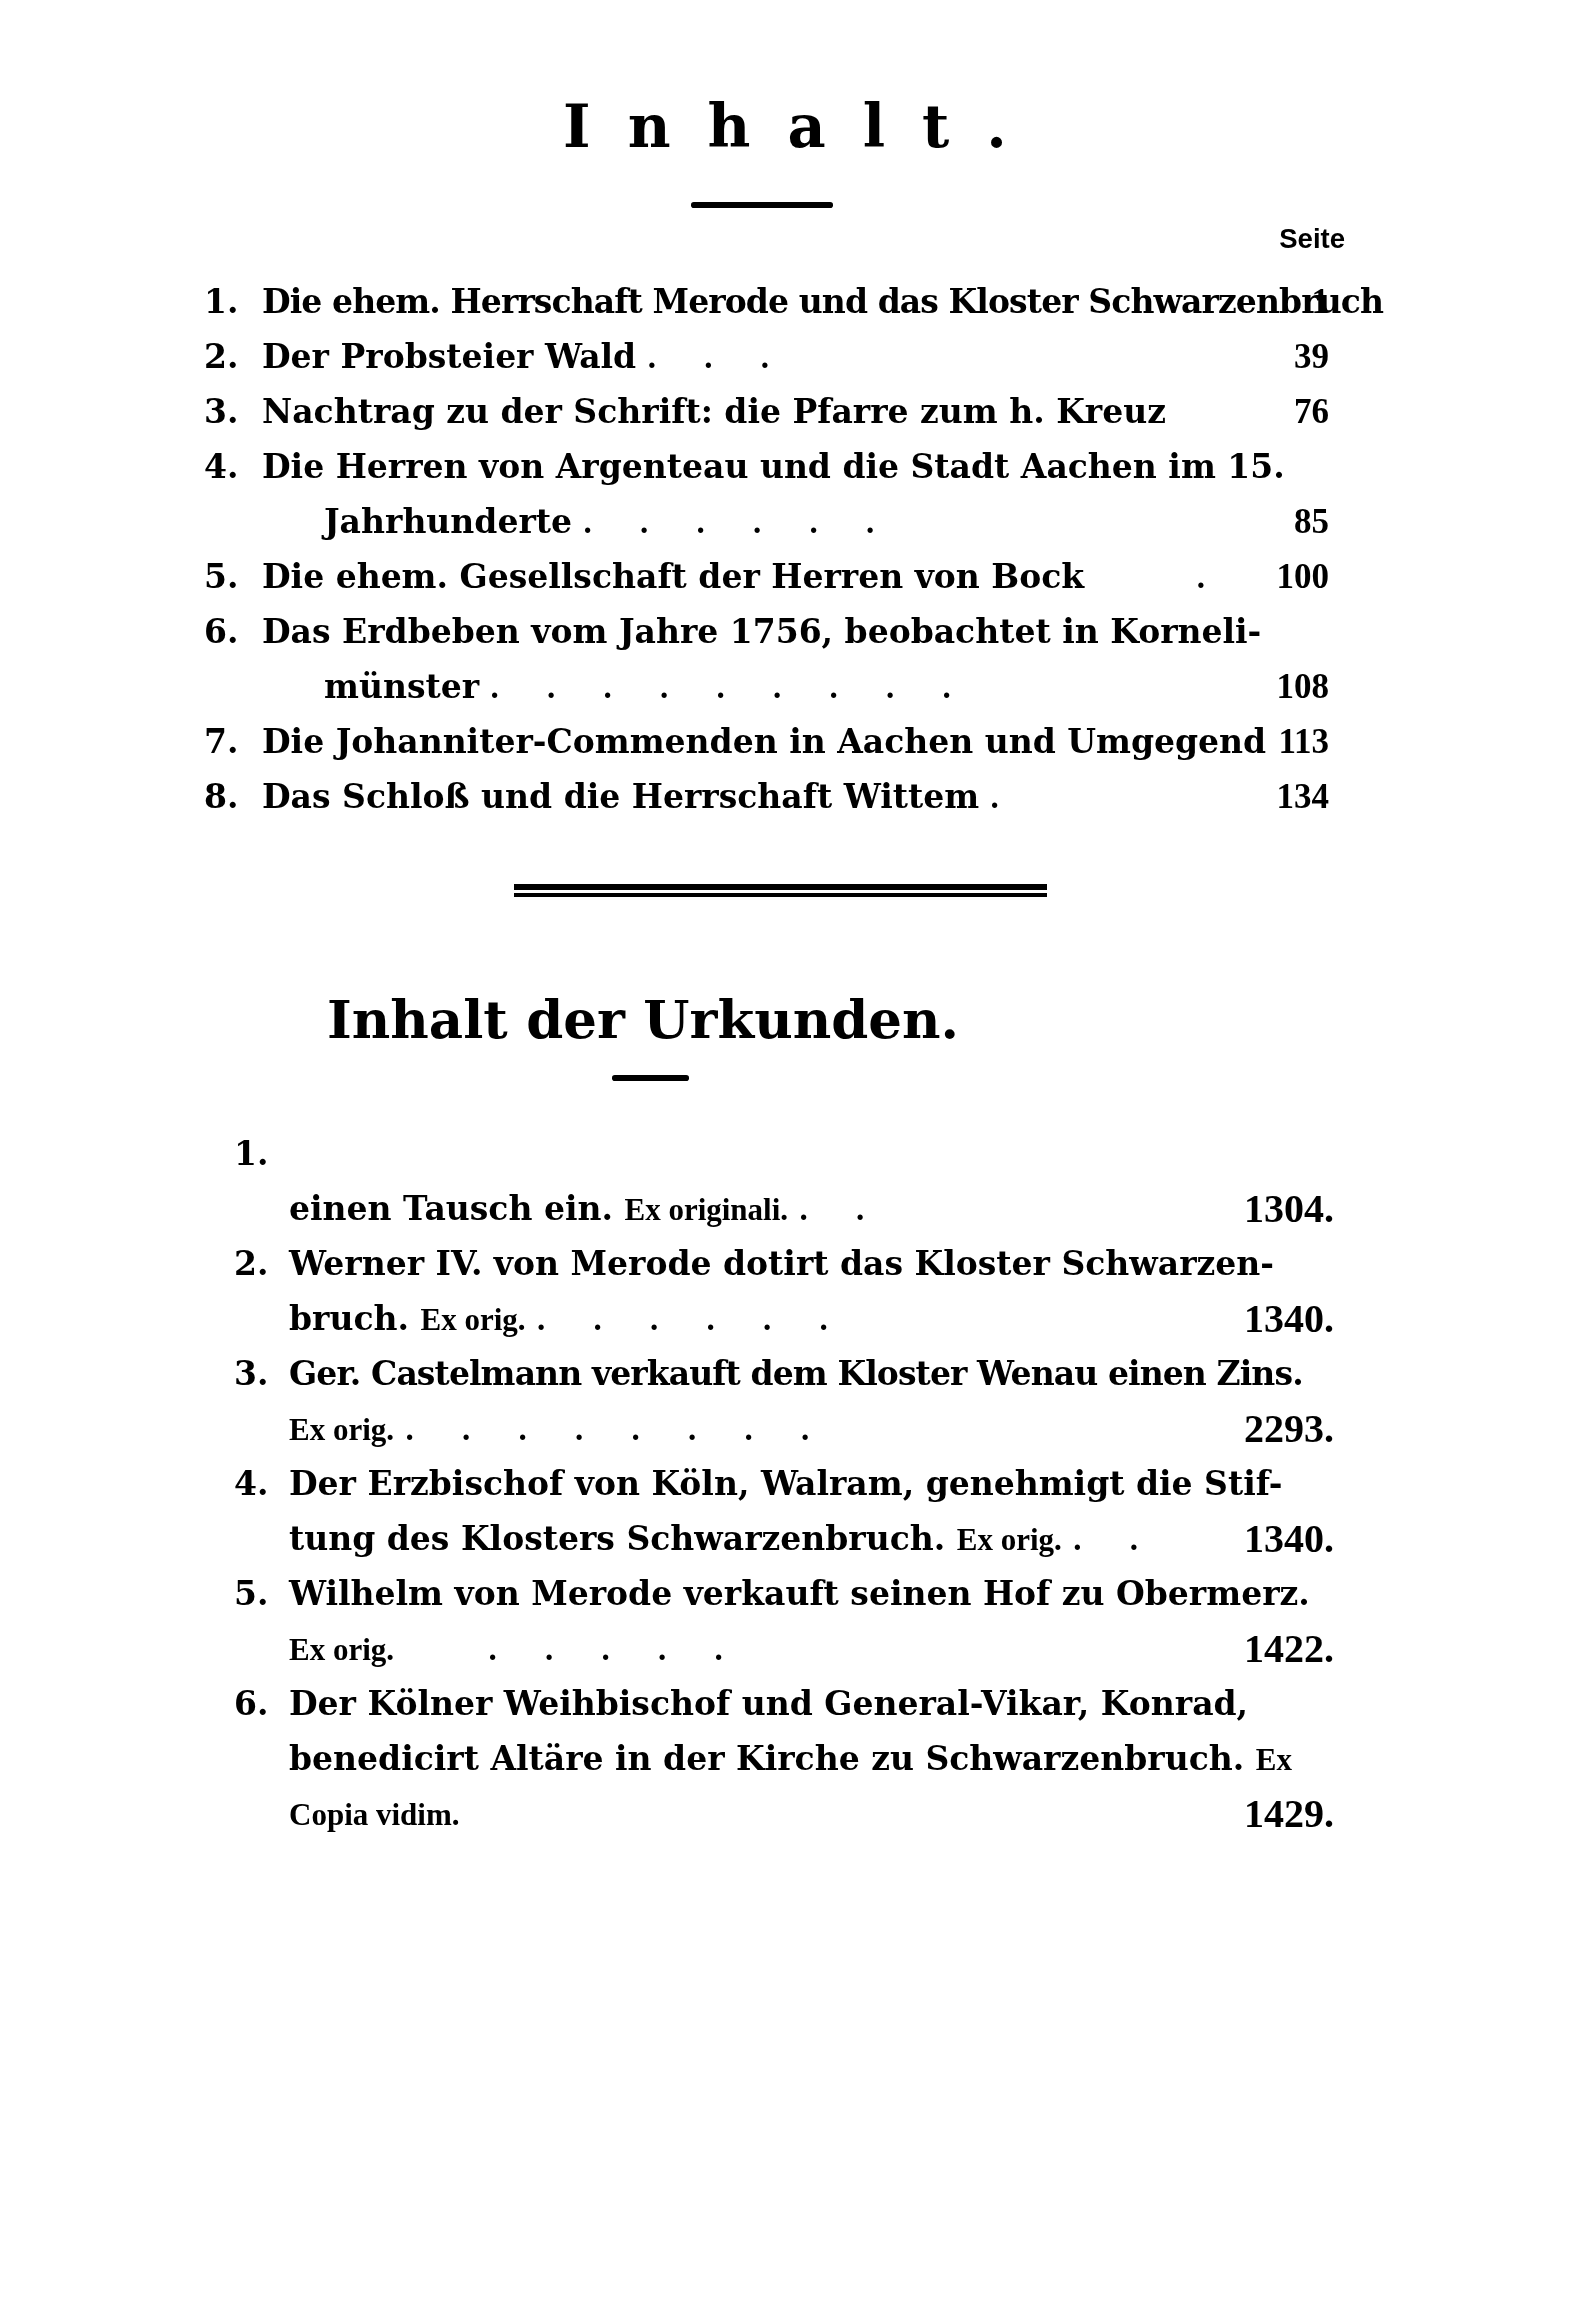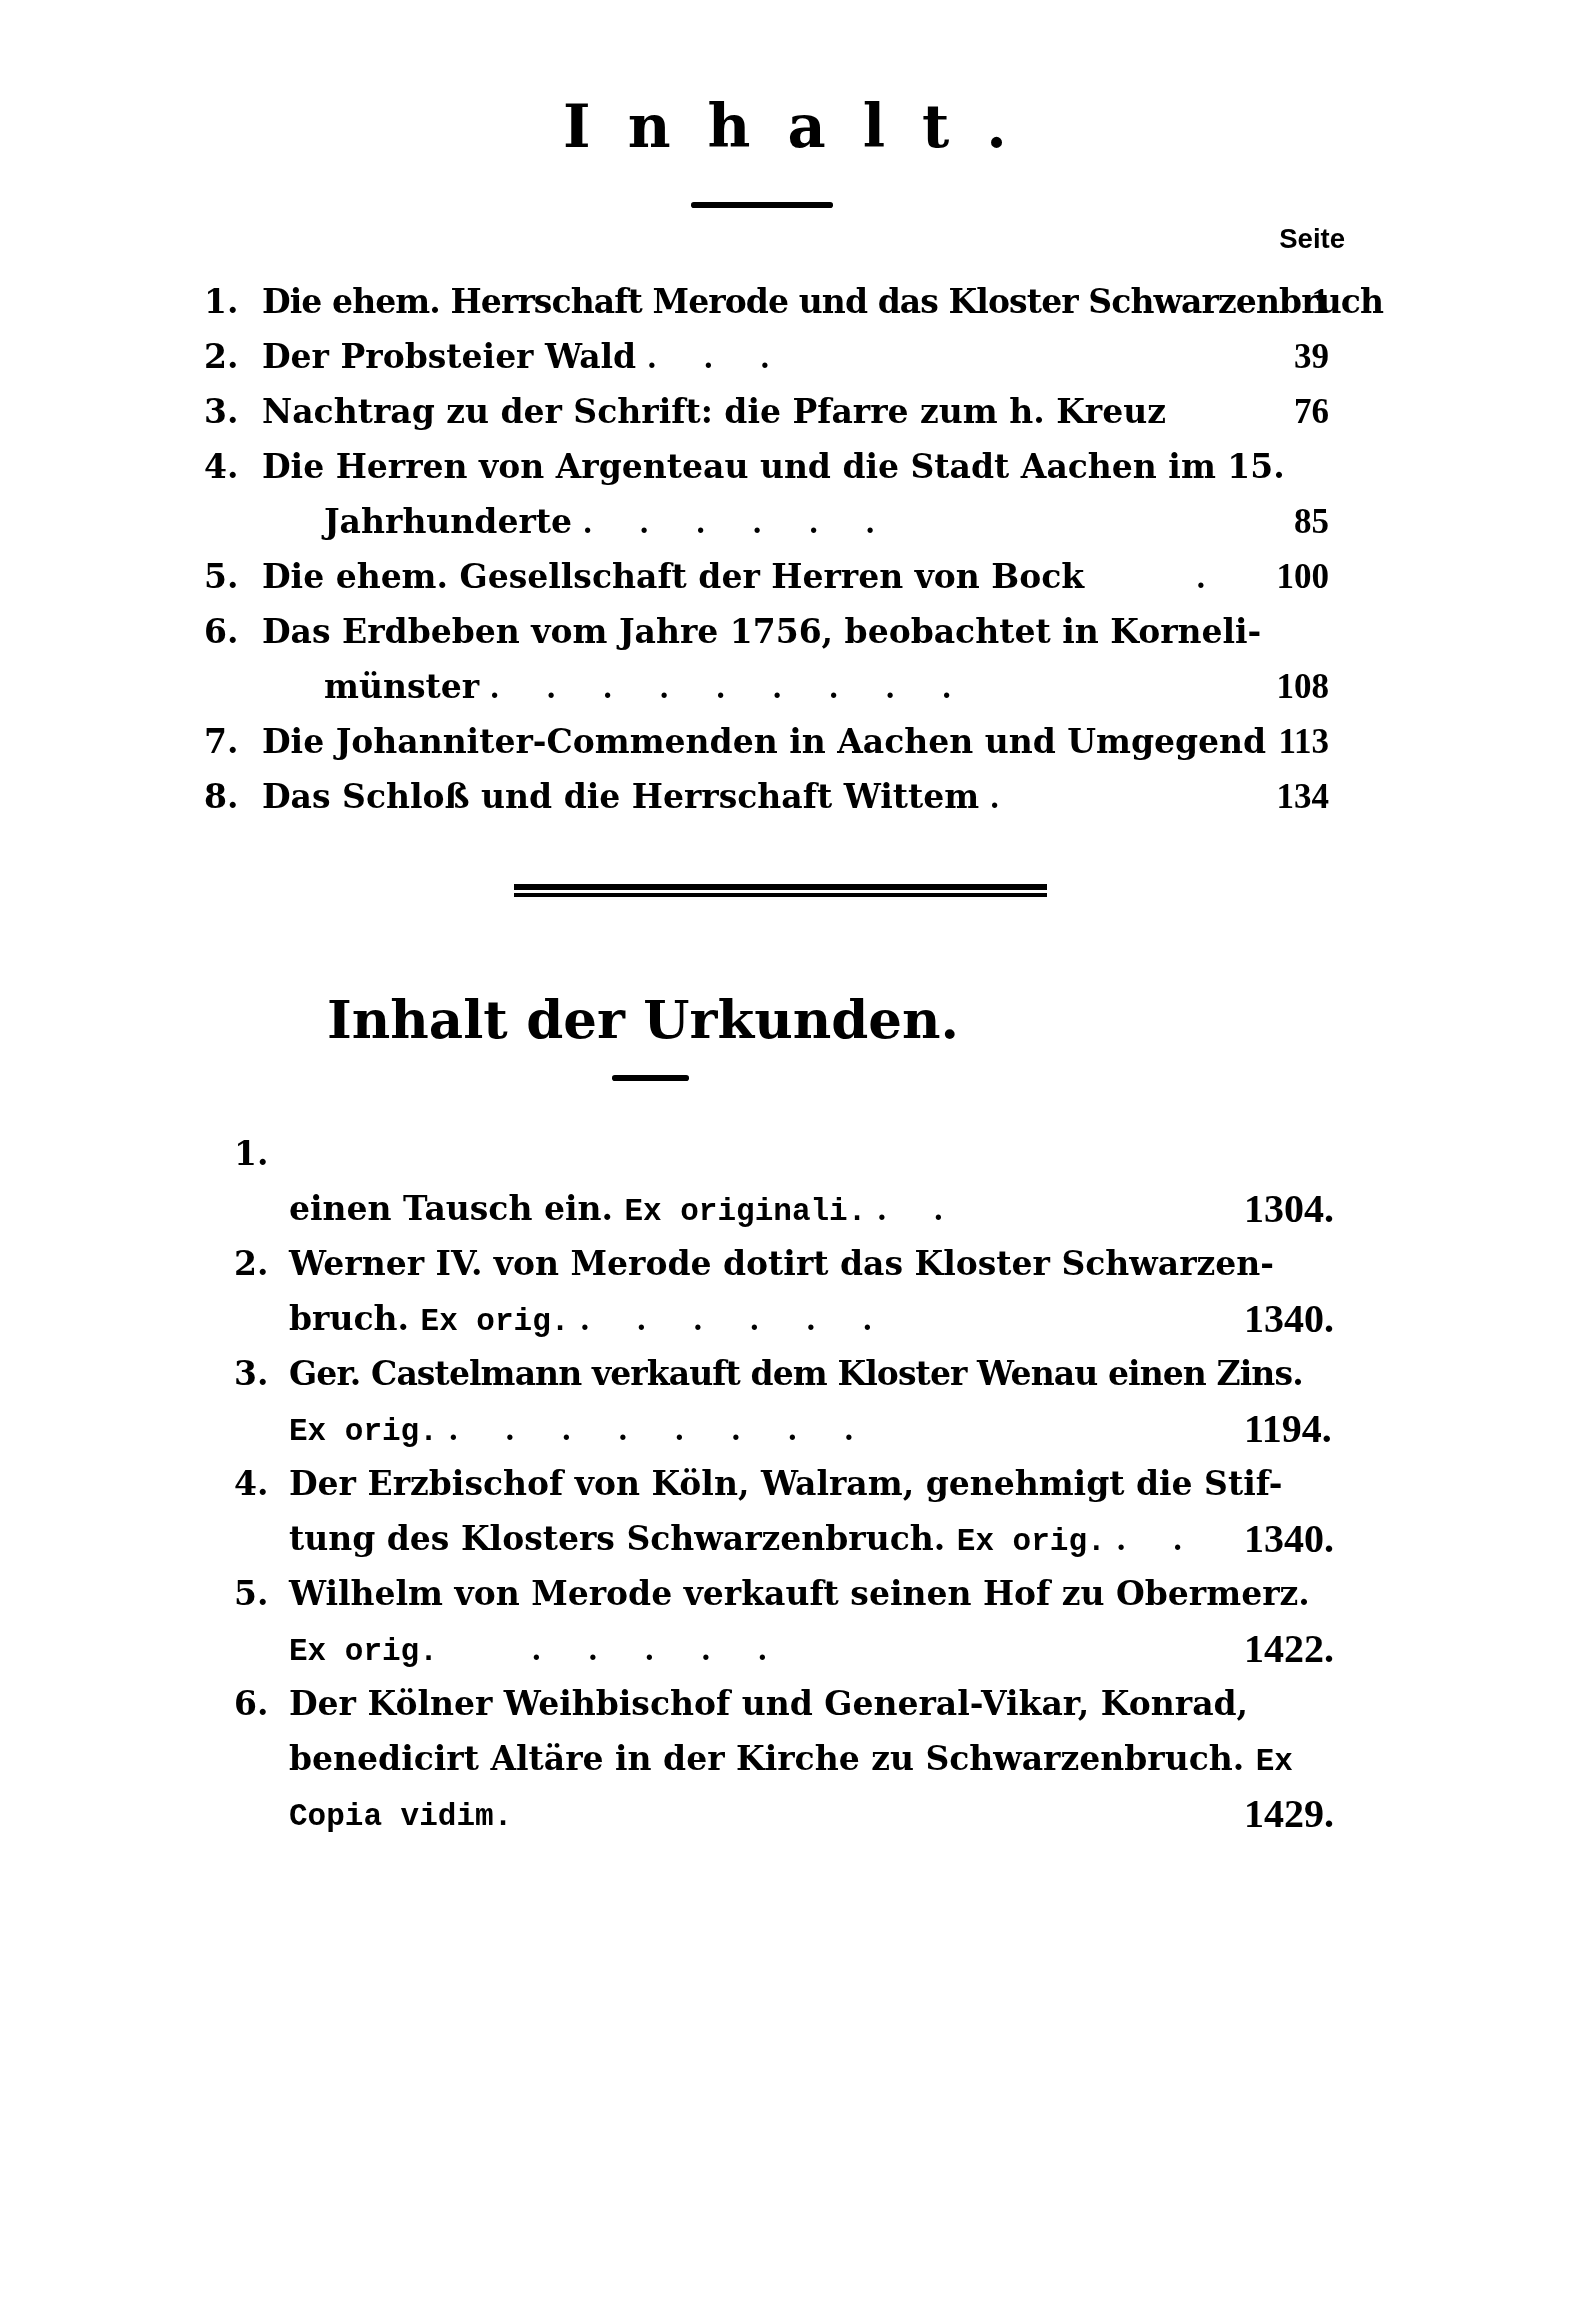--- a/index.html
+++ b/index.html
@@ -26,21 +26,21 @@
     .toc { top: 246px; }
     .urk { top: 1098px; }
     .row { position: relative; height: 55px; line-height: 55px; font-size: 33px; font-weight: bold; white-space: nowrap; }
     .toc .num { position: absolute; left: 204px; width: 46px; }
     .toc .txt { position: absolute; left: 262px; }
     .toc .txt.cont { left: 324px; }
     .toc .pg { position: absolute; right: 241px; text-align: right; font-family: "Liberation Serif", serif; font-size: 35px; }
     .urk .num { position: absolute; left: 234px; width: 46px; }
     .urk .txt { position: absolute; left: 289px; }
     .urk .pg { position: absolute; left: 1244px; font-family: "Liberation Serif", serif; font-size: 40px; }
-    .latin { font-family: Liberation Mono, monospace; font-weight: bold; font-size: 31px; }
+    .latin { font-family: Liberation Serif, serif; font-weight: bold; font-size: 31px; }
     .dots { letter-spacing: 20px; font-family: "Liberation Serif", serif; }
     .urk-title {
       position: absolute; left: 0; width: 1286px; top: 955px; text-align: center;
       font-family: "DejaVu Serif", serif; font-weight: bold; font-size: 53px; line-height: 73px;
     }
   </style>
 </head>
 <body>
 
 <div class="page">
@@ -123,21 +123,21 @@
     <div class="row">
       <span class="txt"><span>bruch.</span> <span class="latin">Ex orig.</span> <span class="dots">. . .  .  .     .</span></span>
       <span class="pg">1340.</span>
     </div>
     <div class="row">
       <span class="num">3.</span>
       <span class="txt" style="letter-spacing:-0.9px;">Ger. Castelmann verkauft dem Kloster Wenau einen Zins.</span>
     </div>
     <div class="row">
       <span class="txt"><span class="latin">Ex orig.</span> <span class="dots">. . .   . . .         . .</span></span>
-      <span class="pg">1194.</span>
+      <span class="pg">2293.</span>
     </div>
     <div class="row">
       <span class="num">4.</span>
       <span class="txt">Der Erzbischof von Köln, Walram, genehmigt die Stif-</span>
     </div>
     <div class="row">
       <span class="txt"><span>tung des Klosters Schwarzenbruch.</span> <span class="latin">Ex orig.</span> <span class="dots">.   .</span></span>
       <span class="pg">1340.</span>
     </div>
     <div class="row">

